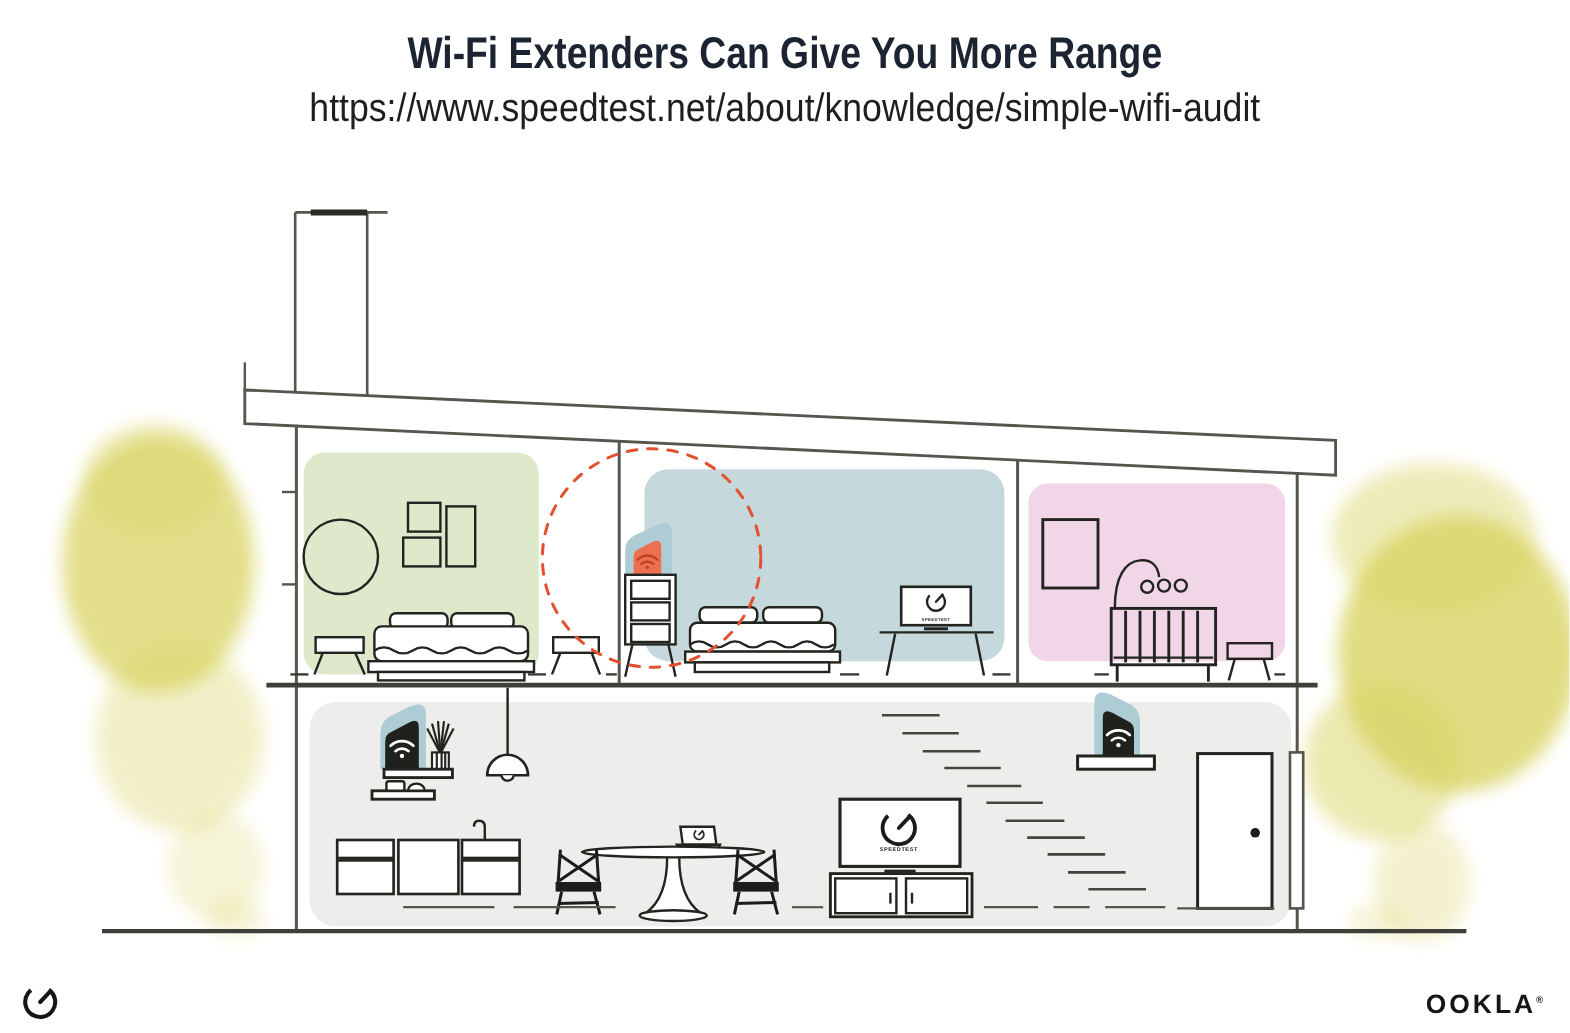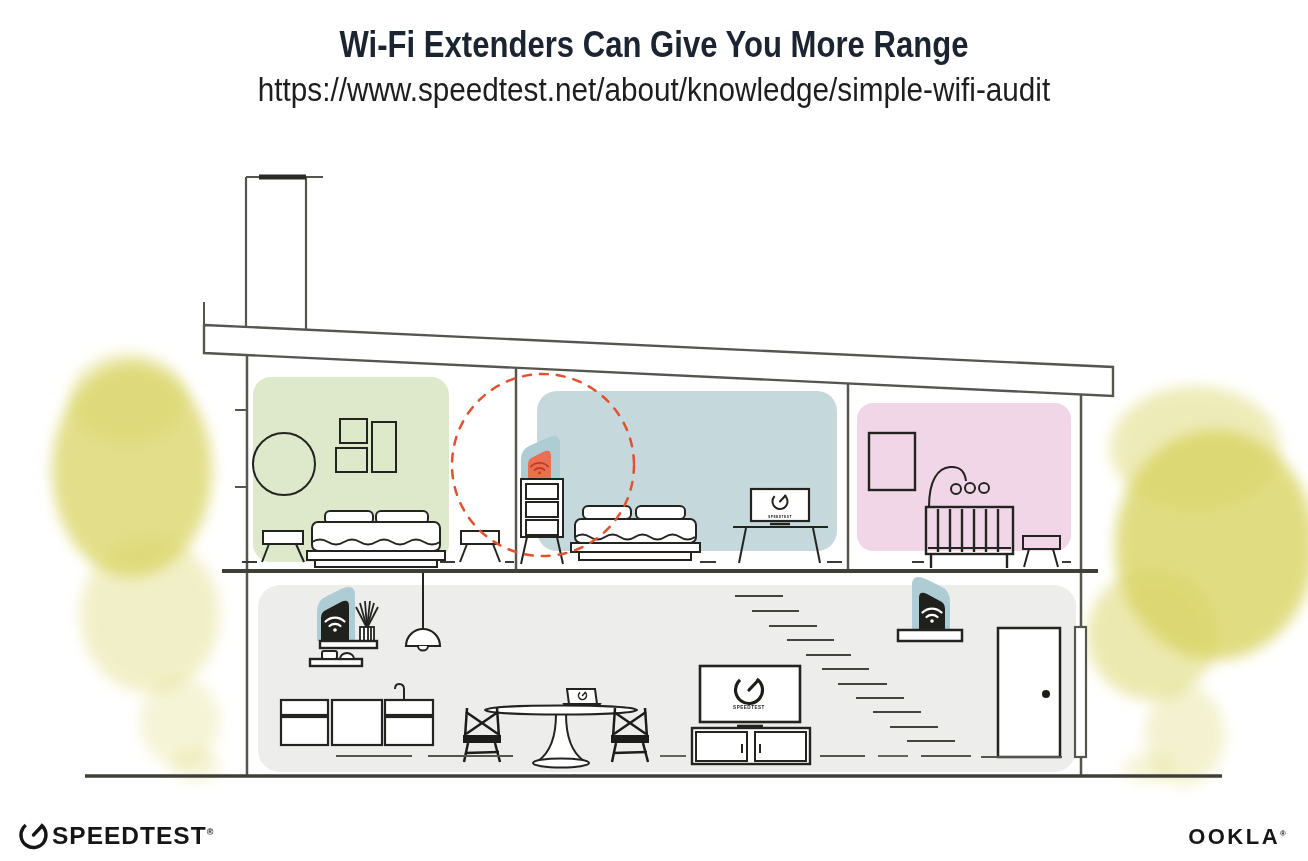--- a/index.html
+++ b/index.html
@@ -324,17 +324,16 @@
     <circle cx="543" cy="465" r="91" fill="none" stroke="#e2512e" stroke-width="2.5" stroke-dasharray="8 9" stroke-linecap="round"></circle>
 
     <line x1="85" y1="776" x2="1222" y2="776" stroke="#3f3f3a" stroke-width="3.5"></line>
 
     <g stroke="#161616">
       <circle cx="33.5" cy="835" r="12.5" fill="none" stroke-width="3.4" stroke-dasharray="62.3 16.2" transform="rotate(-55 33.5 835)"></circle>
       <line x1="33.5" y1="835" x2="41.5" y2="826.5" stroke-width="3.4" stroke-linecap="round"></line>
     </g>
   </svg>
 
-  <div class="footer-speedtest"><span>SPEEDTEST</span><sup>®</sup></div>
 
   <div class="footer-ookla"><span>OOKLA</span><sup>®</sup></div>
 
 </div>
 
 </body></html>

